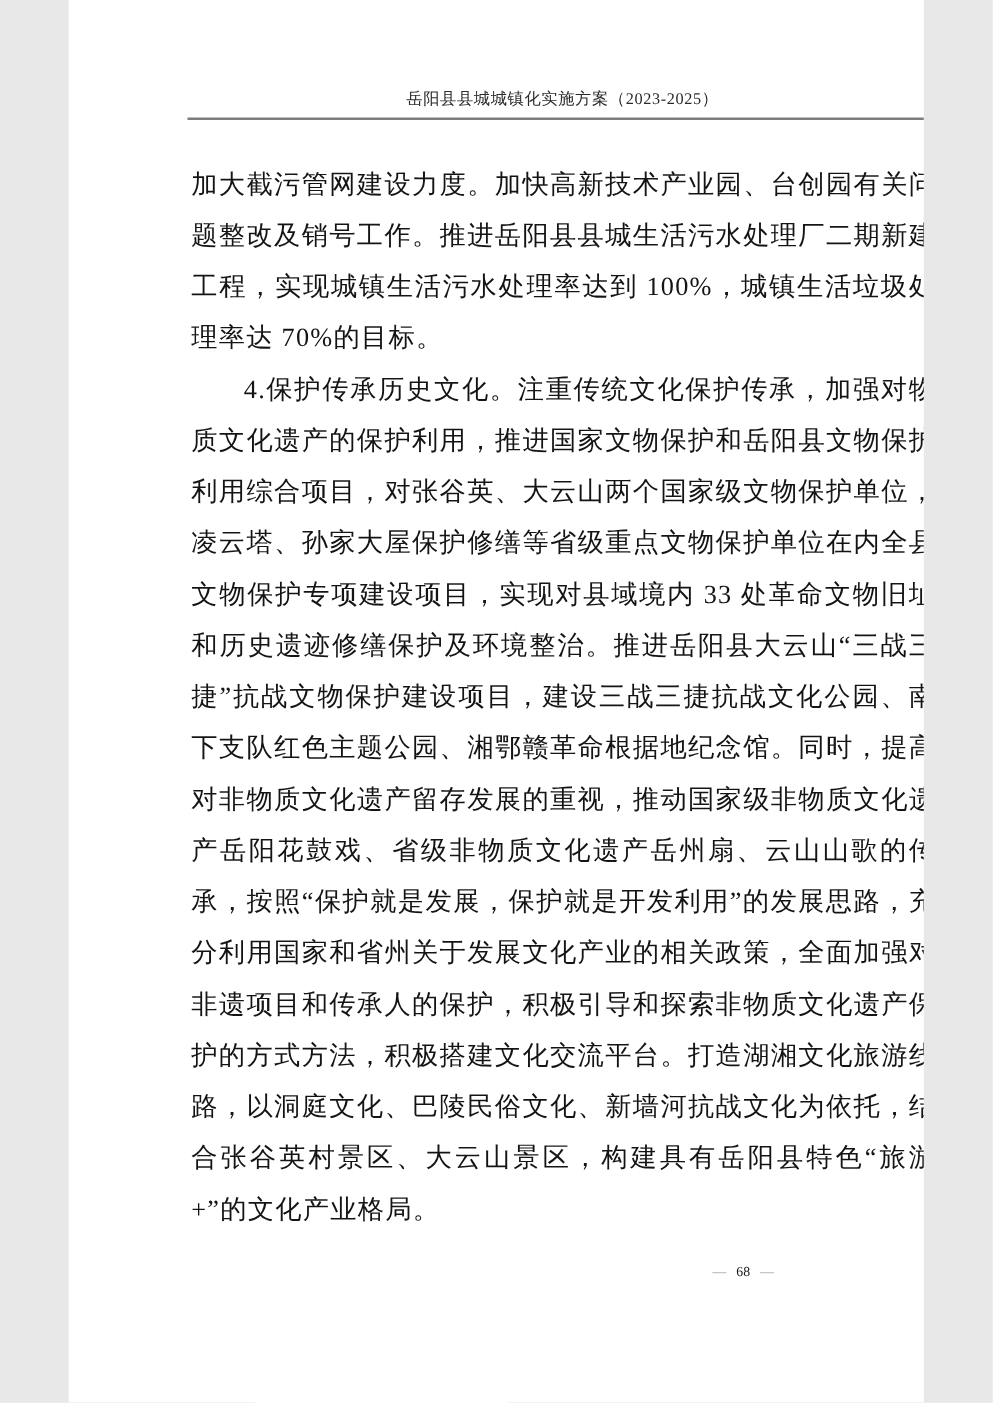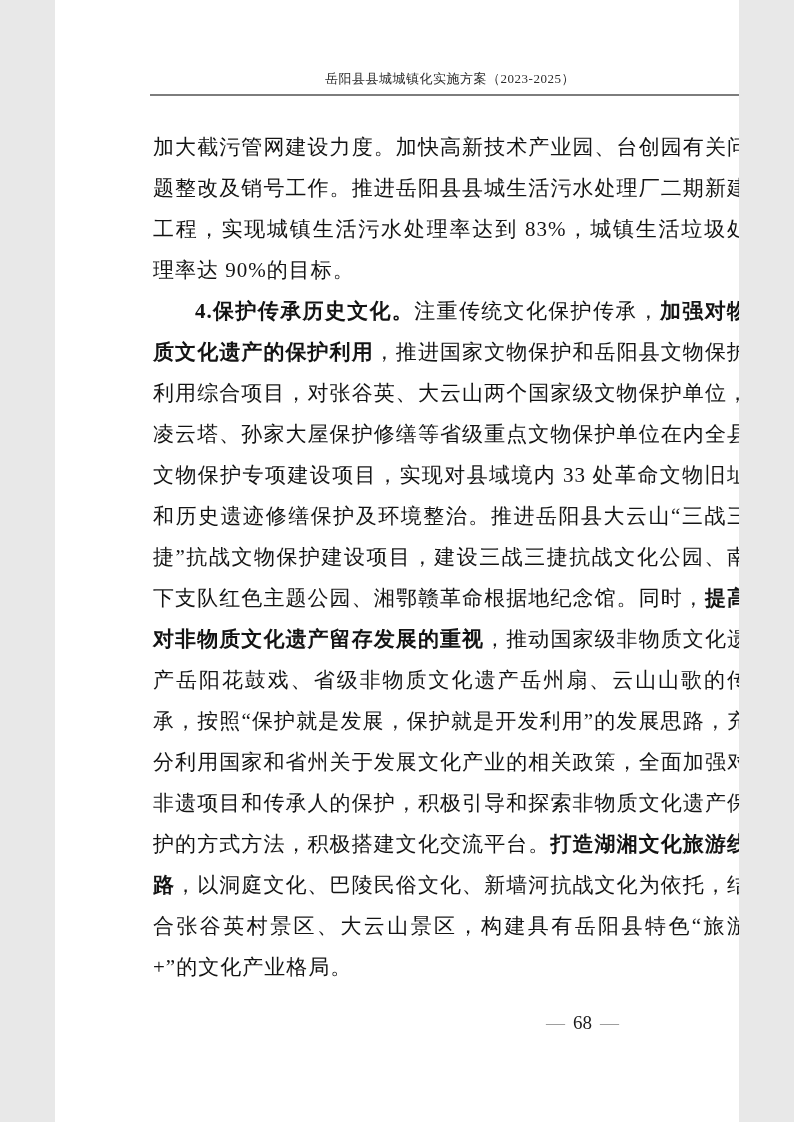--- a/index.html
+++ b/index.html
@@ -47,27 +47,27 @@
   }
   .para {
     margin: 0;
     padding: 0;
     letter-spacing: 1px;
   }
   .para.indent {
     text-indent: 2em;
   }
   .para b {
-    font-weight: bold;
+    font-weight: normal;
   }
   .doc-footer {
     position: absolute;
     top: 1012px;
     right: 112px;
-    font-size: 19px;
+    font-size: 11px;
     color: #1a1a1a;
     white-space: nowrap;
   }
   .doc-footer .dash {
     color: #9a9a9a;
     padding: 0 8px;
   }
   .doc-footer .num {
     color: #1a1a1a;
   }
@@ -75,21 +75,21 @@
 </head>
 <body>
 
 <div class="page">
 
   <div class="doc-header">岳阳县县城城镇化实施方案（2023-2025）</div>
 
   <div class="header-rule"></div>
 
   <div class="doc-body">
-      <p class="para"><span>加大截污管网建设力度。加快高新技术产业园、台创园有关问题整改及销号工作。推进岳阳县县城生活污水处理厂二期新建工程，实现城镇生活污水处理率达到 83%，城镇生活垃圾处理率达 90%的目标。</span></p>
+      <p class="para"><span>加大截污管网建设力度。加快高新技术产业园、台创园有关问题整改及销号工作。推进岳阳县县城生活污水处理厂二期新建工程，实现城镇生活污水处理率达到 100%，城镇生活垃圾处理率达 70%的目标。</span></p>
       <p class="para indent"><b>4.保护传承历史文化。</b><span>注重传统文化保护传承，</span><b>加强对物质文化遗产的保护利用</b><span>，推进国家文物保护和岳阳县文物保护利用综合项目，对张谷英、大云山两个国家级文物保护单位，凌云塔、孙家大屋保护修缮等省级重点文物保护单位在内全县文物保护专项建设项目，实现对县域境内 33 处革命文物旧址和历史遗迹修缮保护及环境整治。推进岳阳县大云山“三战三捷”抗战文物保护建设项目，建设三战三捷抗战文化公园、南下支队红色主题公园、湘鄂赣革命根据地纪念馆。同时，</span><b>提高对非物质文化遗产留存发展的重视</b><span>，推动国家级非物质文化遗产岳阳花鼓戏、省级非物质文化遗产岳州扇、云山山歌的传承，按照“保护就是发展，保护就是开发利用”的发展思路，充分利用国家和省州关于发展文化产业的相关政策，全面加强对非遗项目和传承人的保护，积极引导和探索非物质文化遗产保护的方式方法，积极搭建文化交流平台。</span><b>打造湖湘文化旅游线路</b><span>，以洞庭文化、巴陵民俗文化、新墙河抗战文化为依托，结合张谷英村景区、大云山景区，构建具有岳阳县特色“旅游+”的文化产业格局。</span></p>
     </div>
 
   <div class="doc-footer">
     <span class="dash">—</span><span class="num">68</span><span class="dash">—</span>
   </div>
 
 </div>
 
 </body></html>

